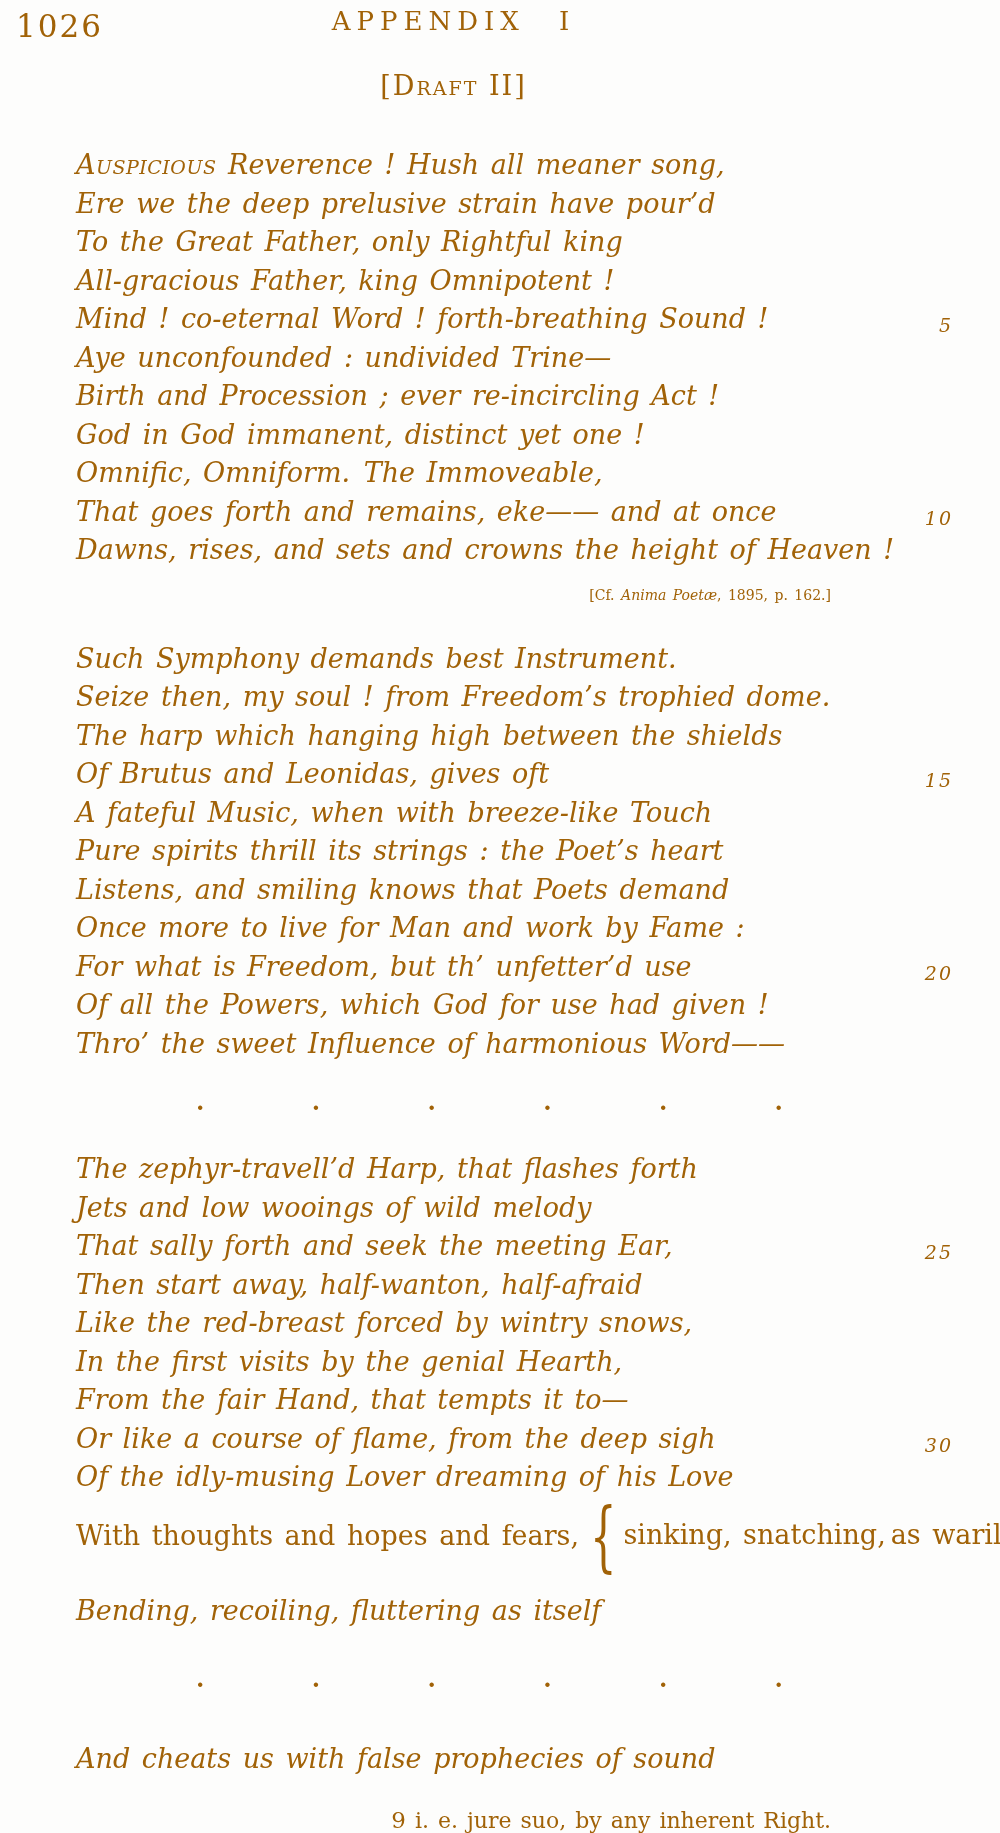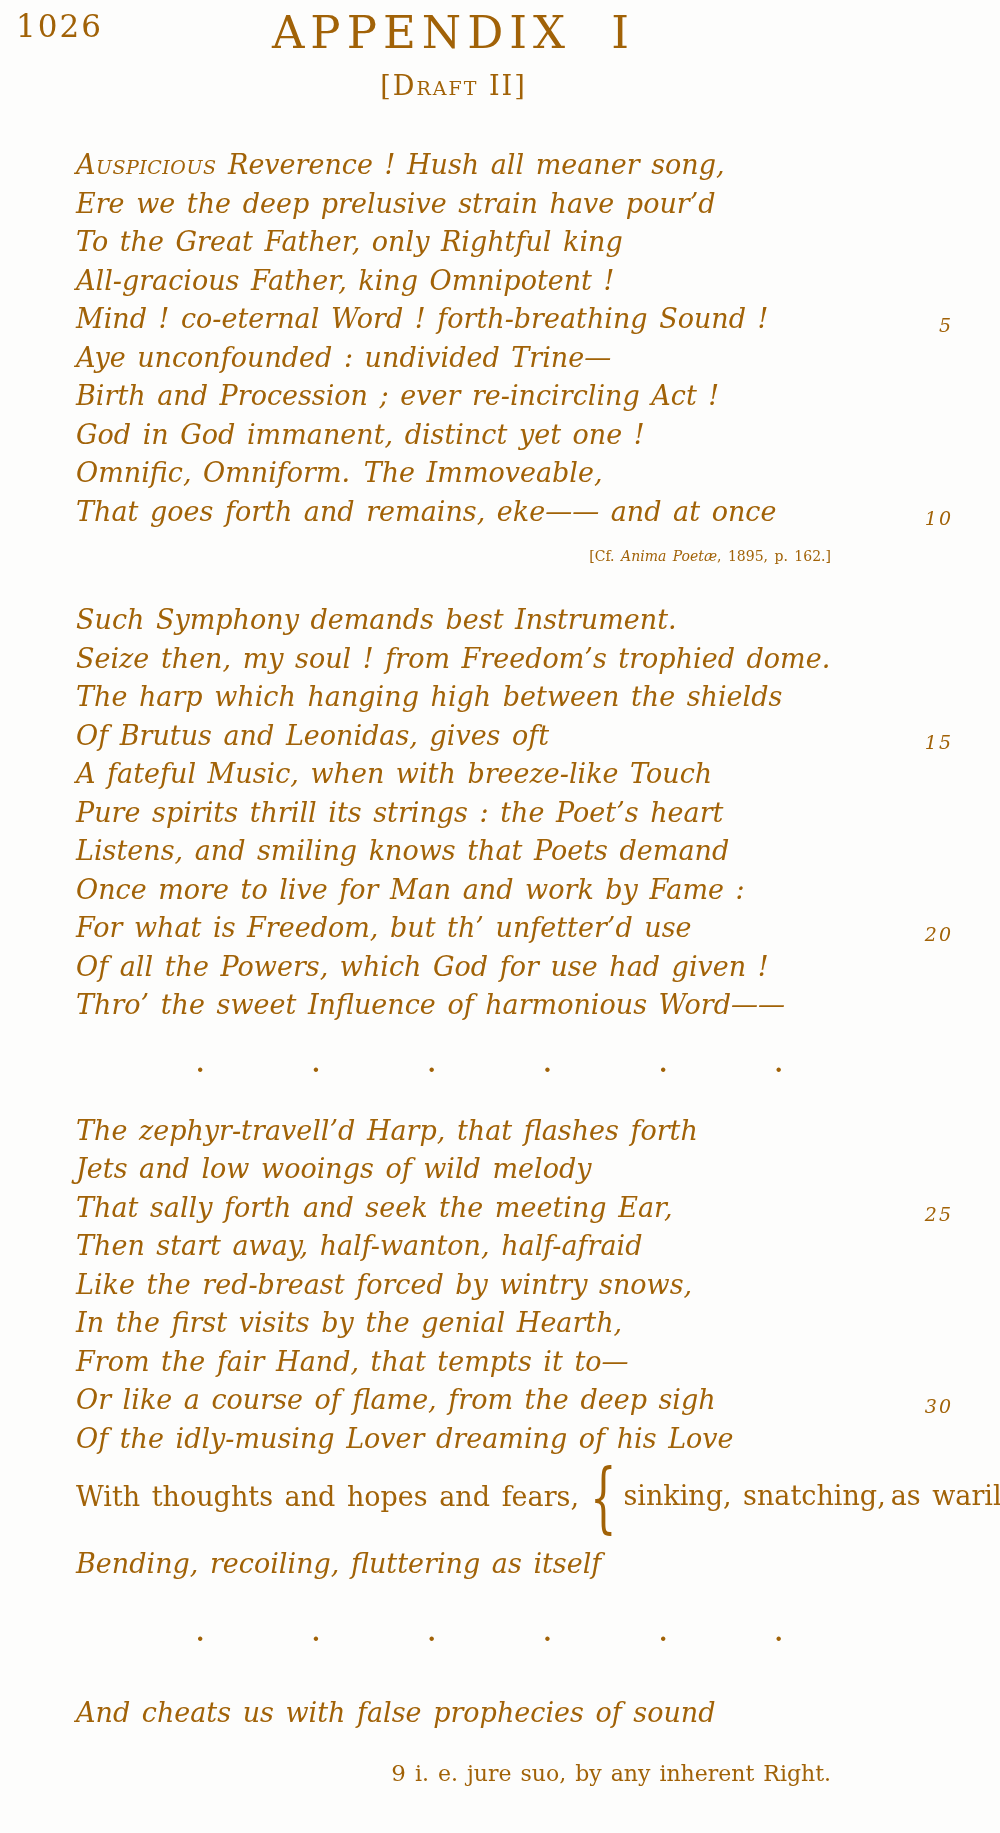--- a/index.html
+++ b/index.html
@@ -11,21 +11,21 @@
     color: #a16207;
     font-family: "DejaVu Serif", "Liberation Serif", serif;
     overflow: hidden;
   }
   .pagenum {
     position: absolute; top: 8px; left: 16px;
     font-size: 31px; letter-spacing: 2px;
   }
   .title {
     position: absolute; top: 6px; left: 76px; width: 755px;
-    text-align: center; font-size: 45px;
+    text-align: center; font-size: 26px;
     letter-spacing: 6px; word-spacing: 20px;
   }
   .draft {
     position: absolute; top: 70px; left: 76px; width: 755px;
     text-align: center; font-size: 27px;
     font-variant: small-caps; letter-spacing: 2px;
   }
   .content { position: absolute; left: 76px; top: 0; width: 755px; }
   .poem { padding-top: 146px; }
   .pline {
@@ -57,21 +57,21 @@
     display: flex; align-items: center; height: 77px;
     font-size: 27px; word-spacing: 3px; white-space: nowrap;
   }
   .brace-char {
     display: inline-block; font-size: 76px; line-height: 77px;
     transform: scaleX(0.55); margin: 0 -4px 0 0; font-weight: normal;
   }
   .brace-col { display: flex; flex-direction: row; }
   .brace-col .b-line { height: 38.5px; line-height: 38.5px; }
   .brace-col .b-lower { margin-left: 5px; }
-  .closing { margin-top: 10px; }
+  .closing { margin-top: 18px; }
   .coda { margin-top: 42px; }
   .footnote {
     margin-top: 28px; text-align: right;
     font-size: 22px; word-spacing: 2px; white-space: nowrap;
   }
   .footnote .fn-marker { font-size: 23px; font-feature-settings: "onum"; }
 </style>
 </head>
 <body>
 
@@ -90,20 +90,21 @@
         </div>
         <div class="pline"><span>Ere we the deep prelusive strain have pour’d</span></div>
         <div class="pline"><span>To the Great Father, only Rightful king</span></div>
         <div class="pline"><span>All-gracious Father, king Omnipotent !</span></div>
         <div class="pline"><span>Mind ! co-eternal Word ! forth-breathing Sound !</span><span class="num">5</span></div>
         <div class="pline"><span>Aye unconfounded : undivided Trine—</span></div>
         <div class="pline"><span>Birth and Procession ; ever re-incircling Act !</span></div>
         <div class="pline"><span>God in God immanent, distinct yet one !</span></div>
         <div class="pline"><span>Omnific, Omniform. The Immoveable,</span></div>
         <div class="pline"><span>That goes forth and remains, eke—— and at once</span><span class="num">10</span></div>
+        <div class="pline"><span>Dawns, rises, and sets and crowns the height of Heaven !</span></div>
       </div>
 
       <div class="citation">
         <span>[Cf. </span><span class="work">Anima Poetæ</span><span>, 1895, p. 162.]</span>
       </div>
 
       <div class="stanza stanza2">
         <div class="pline"><span>Such Symphony demands best Instrument.</span></div>
         <div class="pline"><span>Seize then, my soul ! from Freedom’s trophied dome.</span></div>
         <div class="pline"><span>The harp which hanging high between the shields</span></div>

